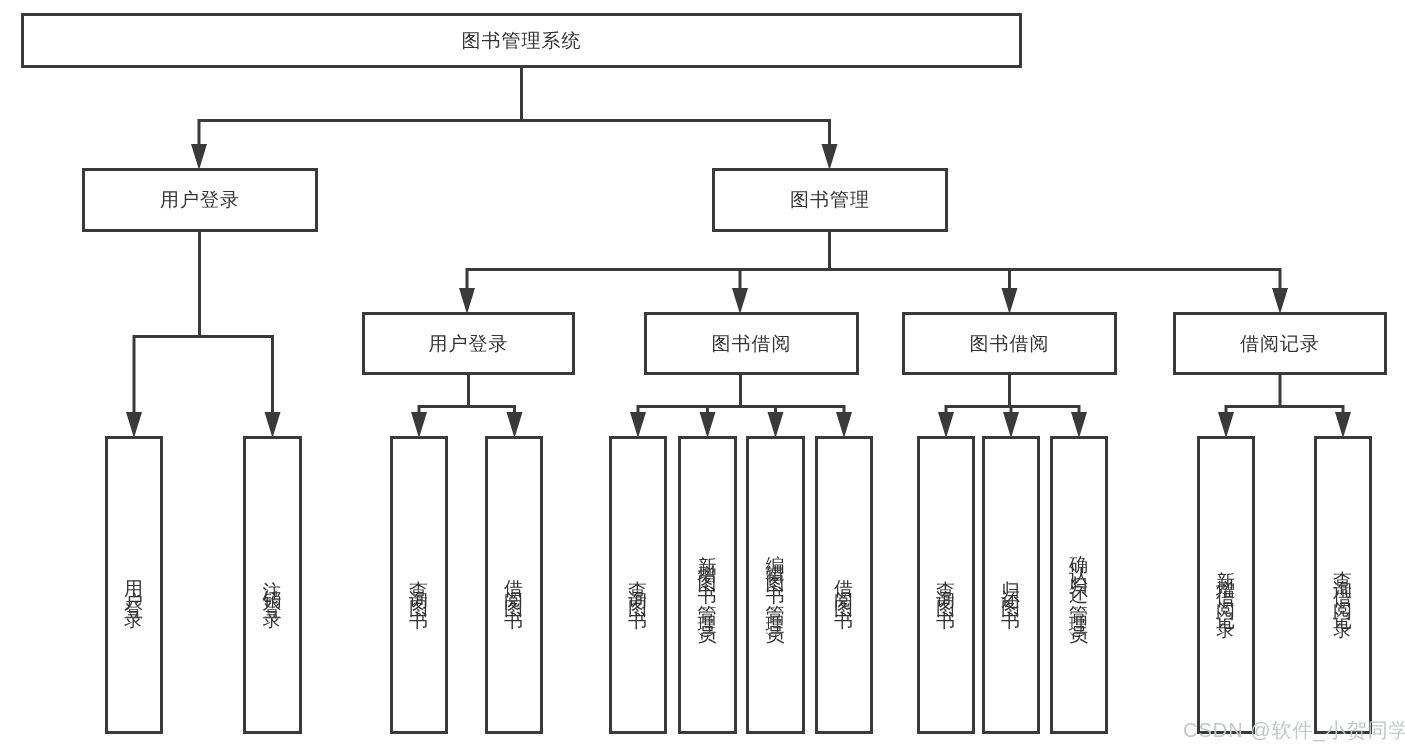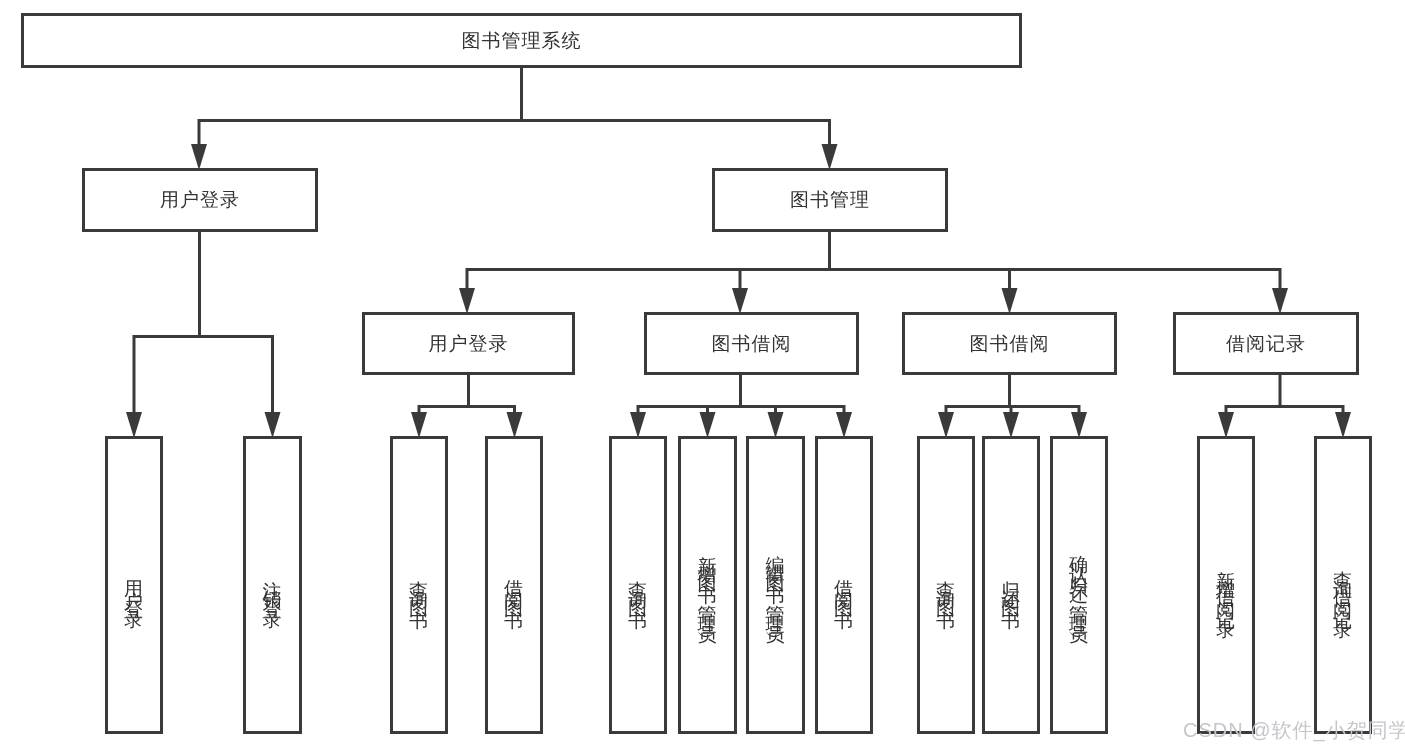--- a/index.html
+++ b/index.html
@@ -131,21 +131,21 @@
 
   <div class="node hnode" style="left:362px;top:312px;width:213px;height:63px">
     <span>用户登录</span>
   </div>
   <div class="node hnode" style="left:644px;top:312px;width:215px;height:63px">
     <span>图书借阅</span>
   </div>
   <div class="node hnode" style="left:902px;top:312px;width:215px;height:63px">
     <span>图书借阅</span>
   </div>
-  <div class="node hnode" style="left:1173px;top:312px;width:186px;height:63px">
+  <div class="node hnode" style="left:1173px;top:312px;width:214px;height:63px">
     <span>借阅记录</span>
   </div>
 
   <div class="node vnode" style="left:105px;top:436px;width:58px;height:298px">
     <span>用户登录</span>
   </div>
   <div class="node vnode" style="left:243px;top:436px;width:59px;height:298px">
     <span>注销登录</span>
   </div>
 

